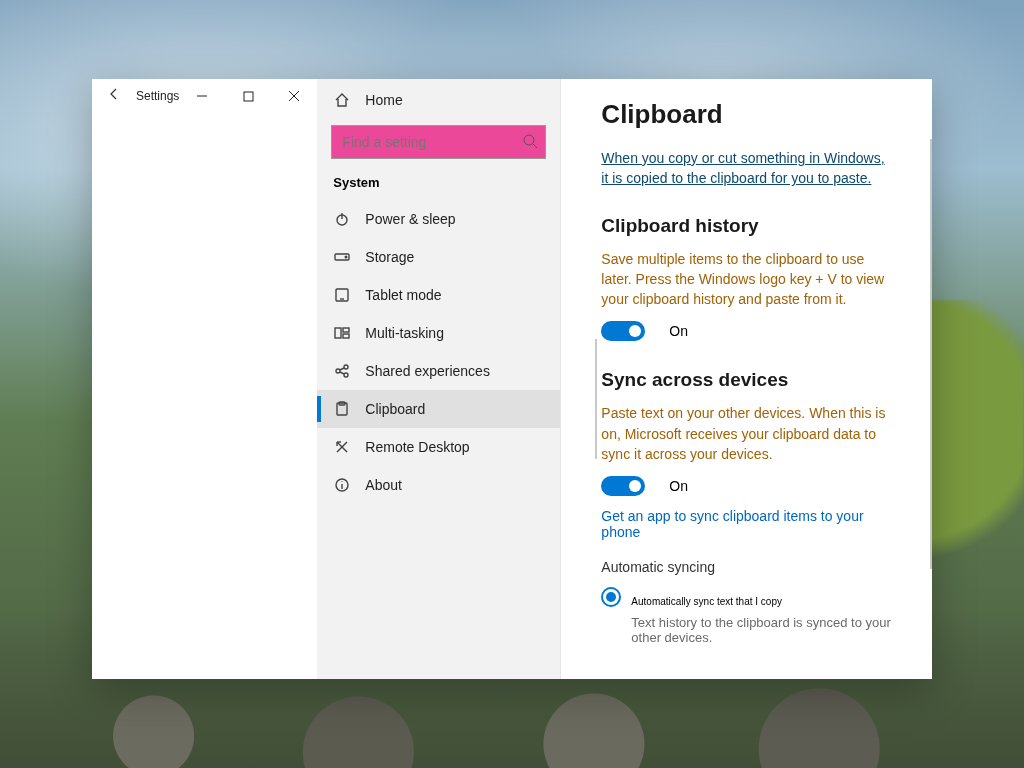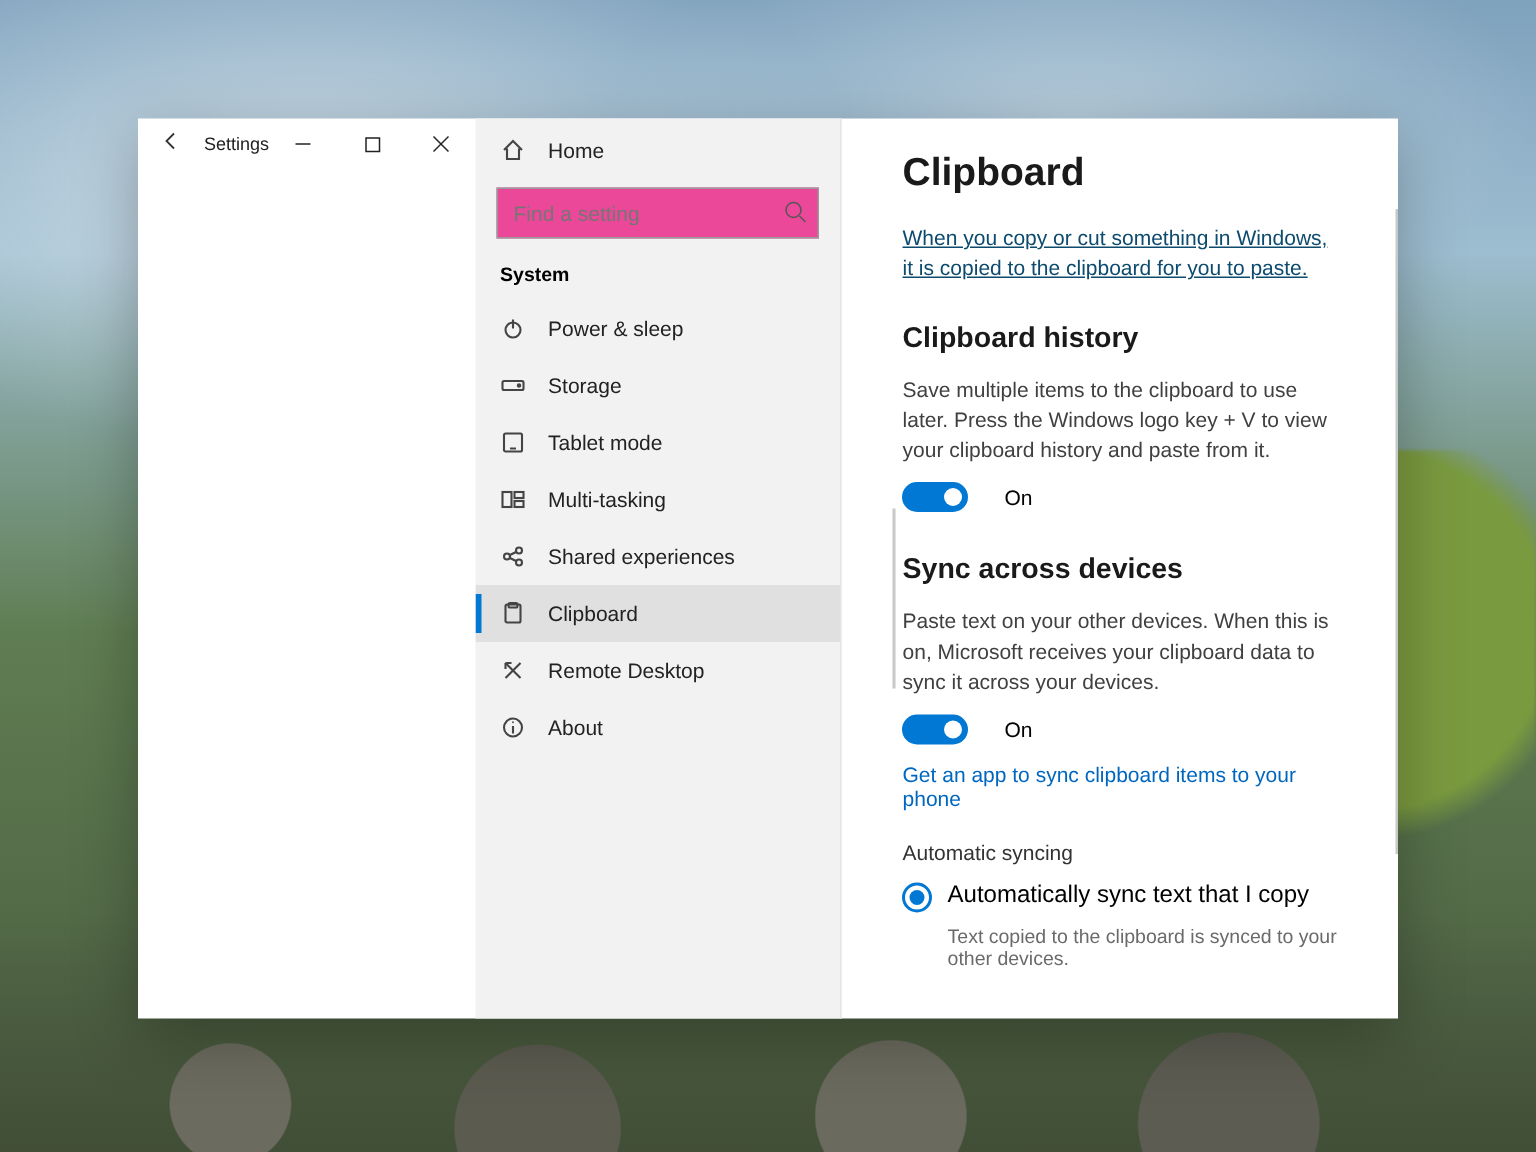--- a/index.html
+++ b/index.html
@@ -79,35 +79,35 @@
 
   .section-label { font-weight:600; font-size:13px; padding:6px 16px 10px 16px;}
 
   .nav-list { overflow-y:auto; flex:1; }
 
   .content { flex:1; padding:20px 40px 10px 40px; overflow-y:auto; position:relative;}
   .content h1 { font-size:26px; font-weight:600; margin:0 0 18px 0; color:#1a1a1a;}
   .content p.desc { font-size:14px; color:#0c4a6e; margin:0 0 26px 0; max-width:460px; line-height:1.45;text-decoration:underline;}
   .content h2 { font-size:19px; font-weight:600; margin:0 0 12px 0; color:#1a1a1a;}
   .content .group { margin-bottom:28px; max-width:480px;}
-  .content .group p { font-size:14px; color:#404040; margin:0 0 12px 0; line-height:1.45;}
+  .content .group p { font-size:14px; color:#a16207; margin:0 0 12px 0; line-height:1.45;}
 
   .toggle { display:flex; align-items:center; gap:24px; font-size:14px;}
   .toggle .track {
     width:44px; height:20px; background:#0078d4; border-radius:20px; position:relative; cursor:pointer;
   }
   .toggle .knob {
     width:12px; height:12px; background:#fff; border-radius:50%;
     position:absolute; top:4px; right:4px;
   }
 
   a.link { color:#0067c0; text-decoration:none; font-size:14px; display:inline-block; margin-top:12px;}
 
   .subhead { font-size:14px; color:#333; margin:18px 0 10px 0;}
-  .radio-row { display:flex; align-items:flex-start; gap:10px; font-size:16px; padding:2px 0 4px 0;}
+  .radio-row { display:flex; align-items:flex-end; gap:10px; font-size:10px; padding:2px 0 4px 0;}
   .radio {
     width:20px; height:20px; border:2px solid #0078d4; border-radius:50%;
     display:flex; align-items:center; justify-content:center; cursor:pointer;
   }
   .radio .dot { width:10px; height:10px; background:#0078d4; border-radius:50%;}
   .hint { font-size:13px; color:#6a6a6a; margin:4px 0 0 30px;}
 
   .content-scroll-edge {
     position:absolute; top:60px; right:0; width:2px; height:430px; background:#c8c8c8;
   }
@@ -285,19 +285,19 @@
         </div>
         <a href="#" class="link">Get an app to sync clipboard items to your phone</a>
 
         <div class="subhead">Automatic syncing</div>
         <div class="radio-row">
           <div class="radio">
               <div class="dot"></div>
             </div>
           <span>Automatically sync text that I copy</span>
         </div>
-        <div class="hint">Text copied to the clipboard is synced to your other devices.</div>
+        <div class="hint">Text history to the clipboard is synced to your other devices.</div>
       </div>
 
       <div class="content-scroll-edge"></div>
     </div>
   </div>
 </div>
 
 </body></html>

